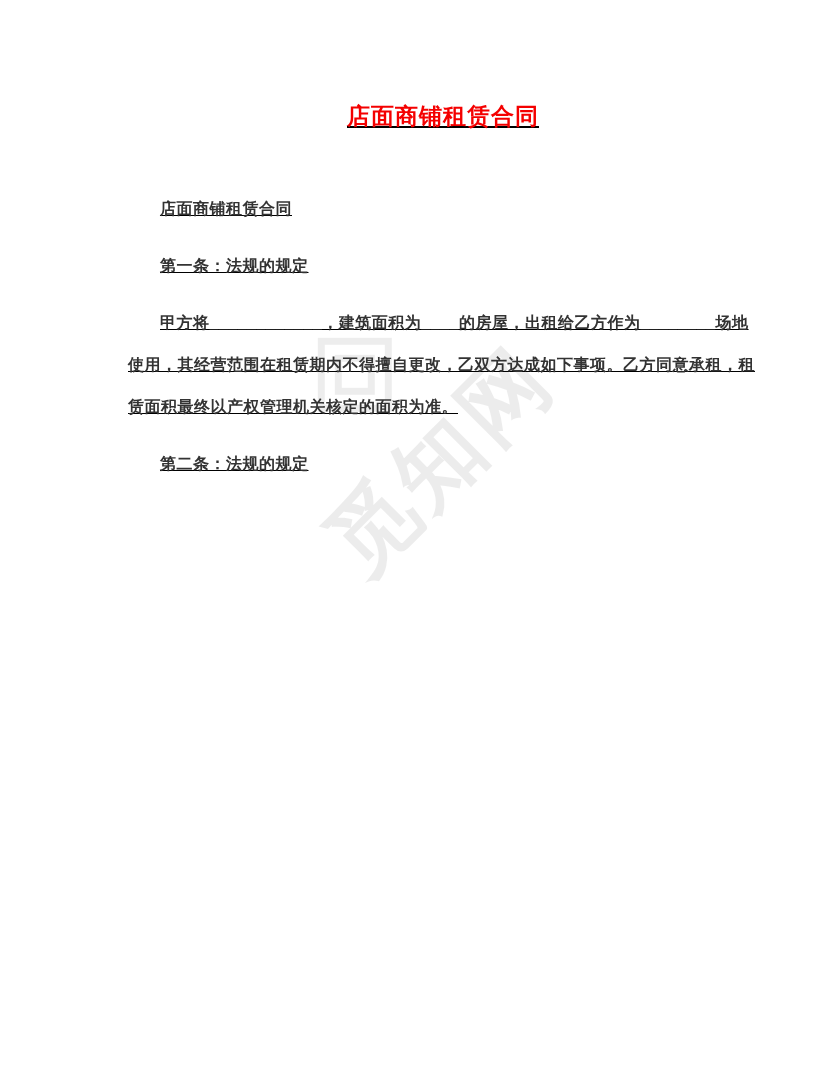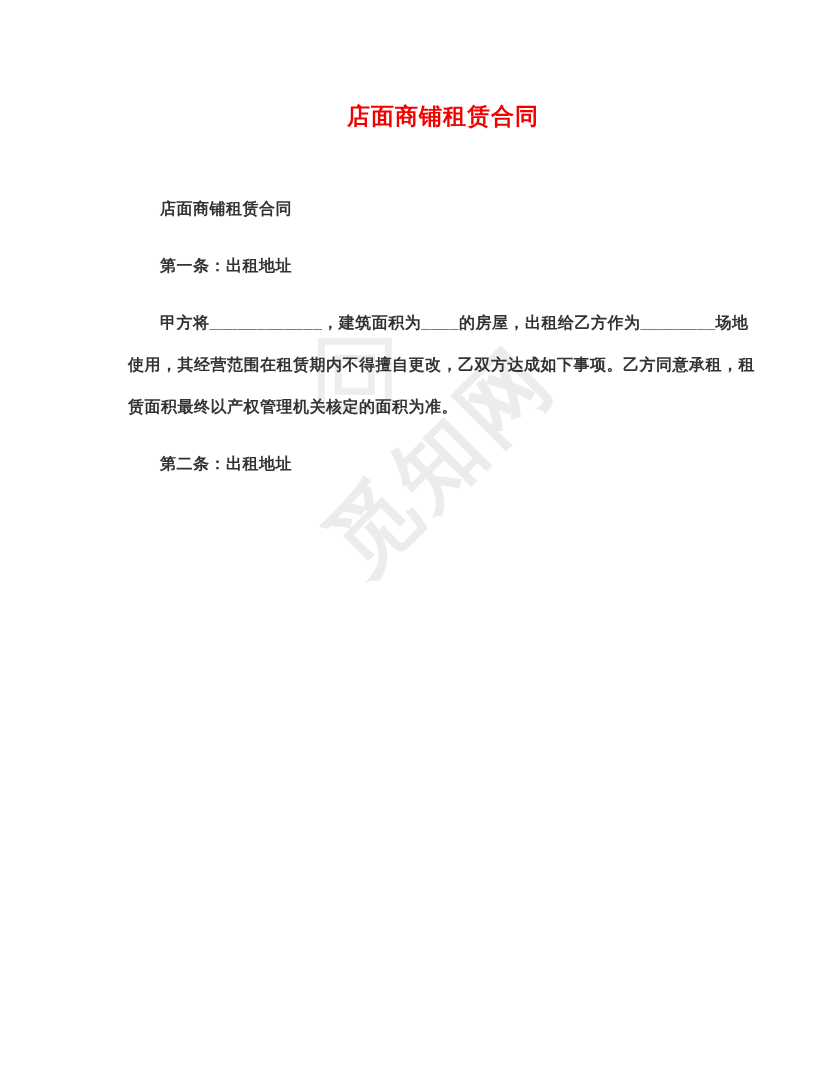--- a/index.html
+++ b/index.html
@@ -15,20 +15,21 @@
     margin: 0 auto;
     background: #ffffff;
     overflow: hidden;
     font-family: "Liberation Sans", "DejaVu Sans", sans-serif;
   }
 
   .content {
     position: relative;
     z-index: 2;
     padding: 100px 72px 0 128px;
+    text-decoration: underline;
   }
 
   .doc-title {
     text-align: center;
     font-size: 23px;
     font-weight: bold;
     color: #f40000;
     letter-spacing: 1px;
     line-height: 32px;
     margin-bottom: 56px;
@@ -98,22 +99,22 @@
   <div class="content">
 
     <h1 class="doc-title">店面商铺租赁合同</h1>
 
     <div class="doc-body">
       <p>店面商铺租赁合同</p>
 
 
 
 
-      <p>第一条：出租地址</p>
+      <p>第一条：法规的规定</p>
 
       <p>甲方将____________，建筑面积为____的房屋，出租给乙方作为________场地使用，其经营范围在租赁期内不得擅自更改，乙双方达成如下事项。乙方同意承租，租赁面积最终以产权管理机关核定的面积为准。</p>
 
-      <p>第二条：出租地址</p>
+      <p>第二条：法规的规定</p>
 
     </div>
 
   </div>
 </div>
 
 </body></html>

